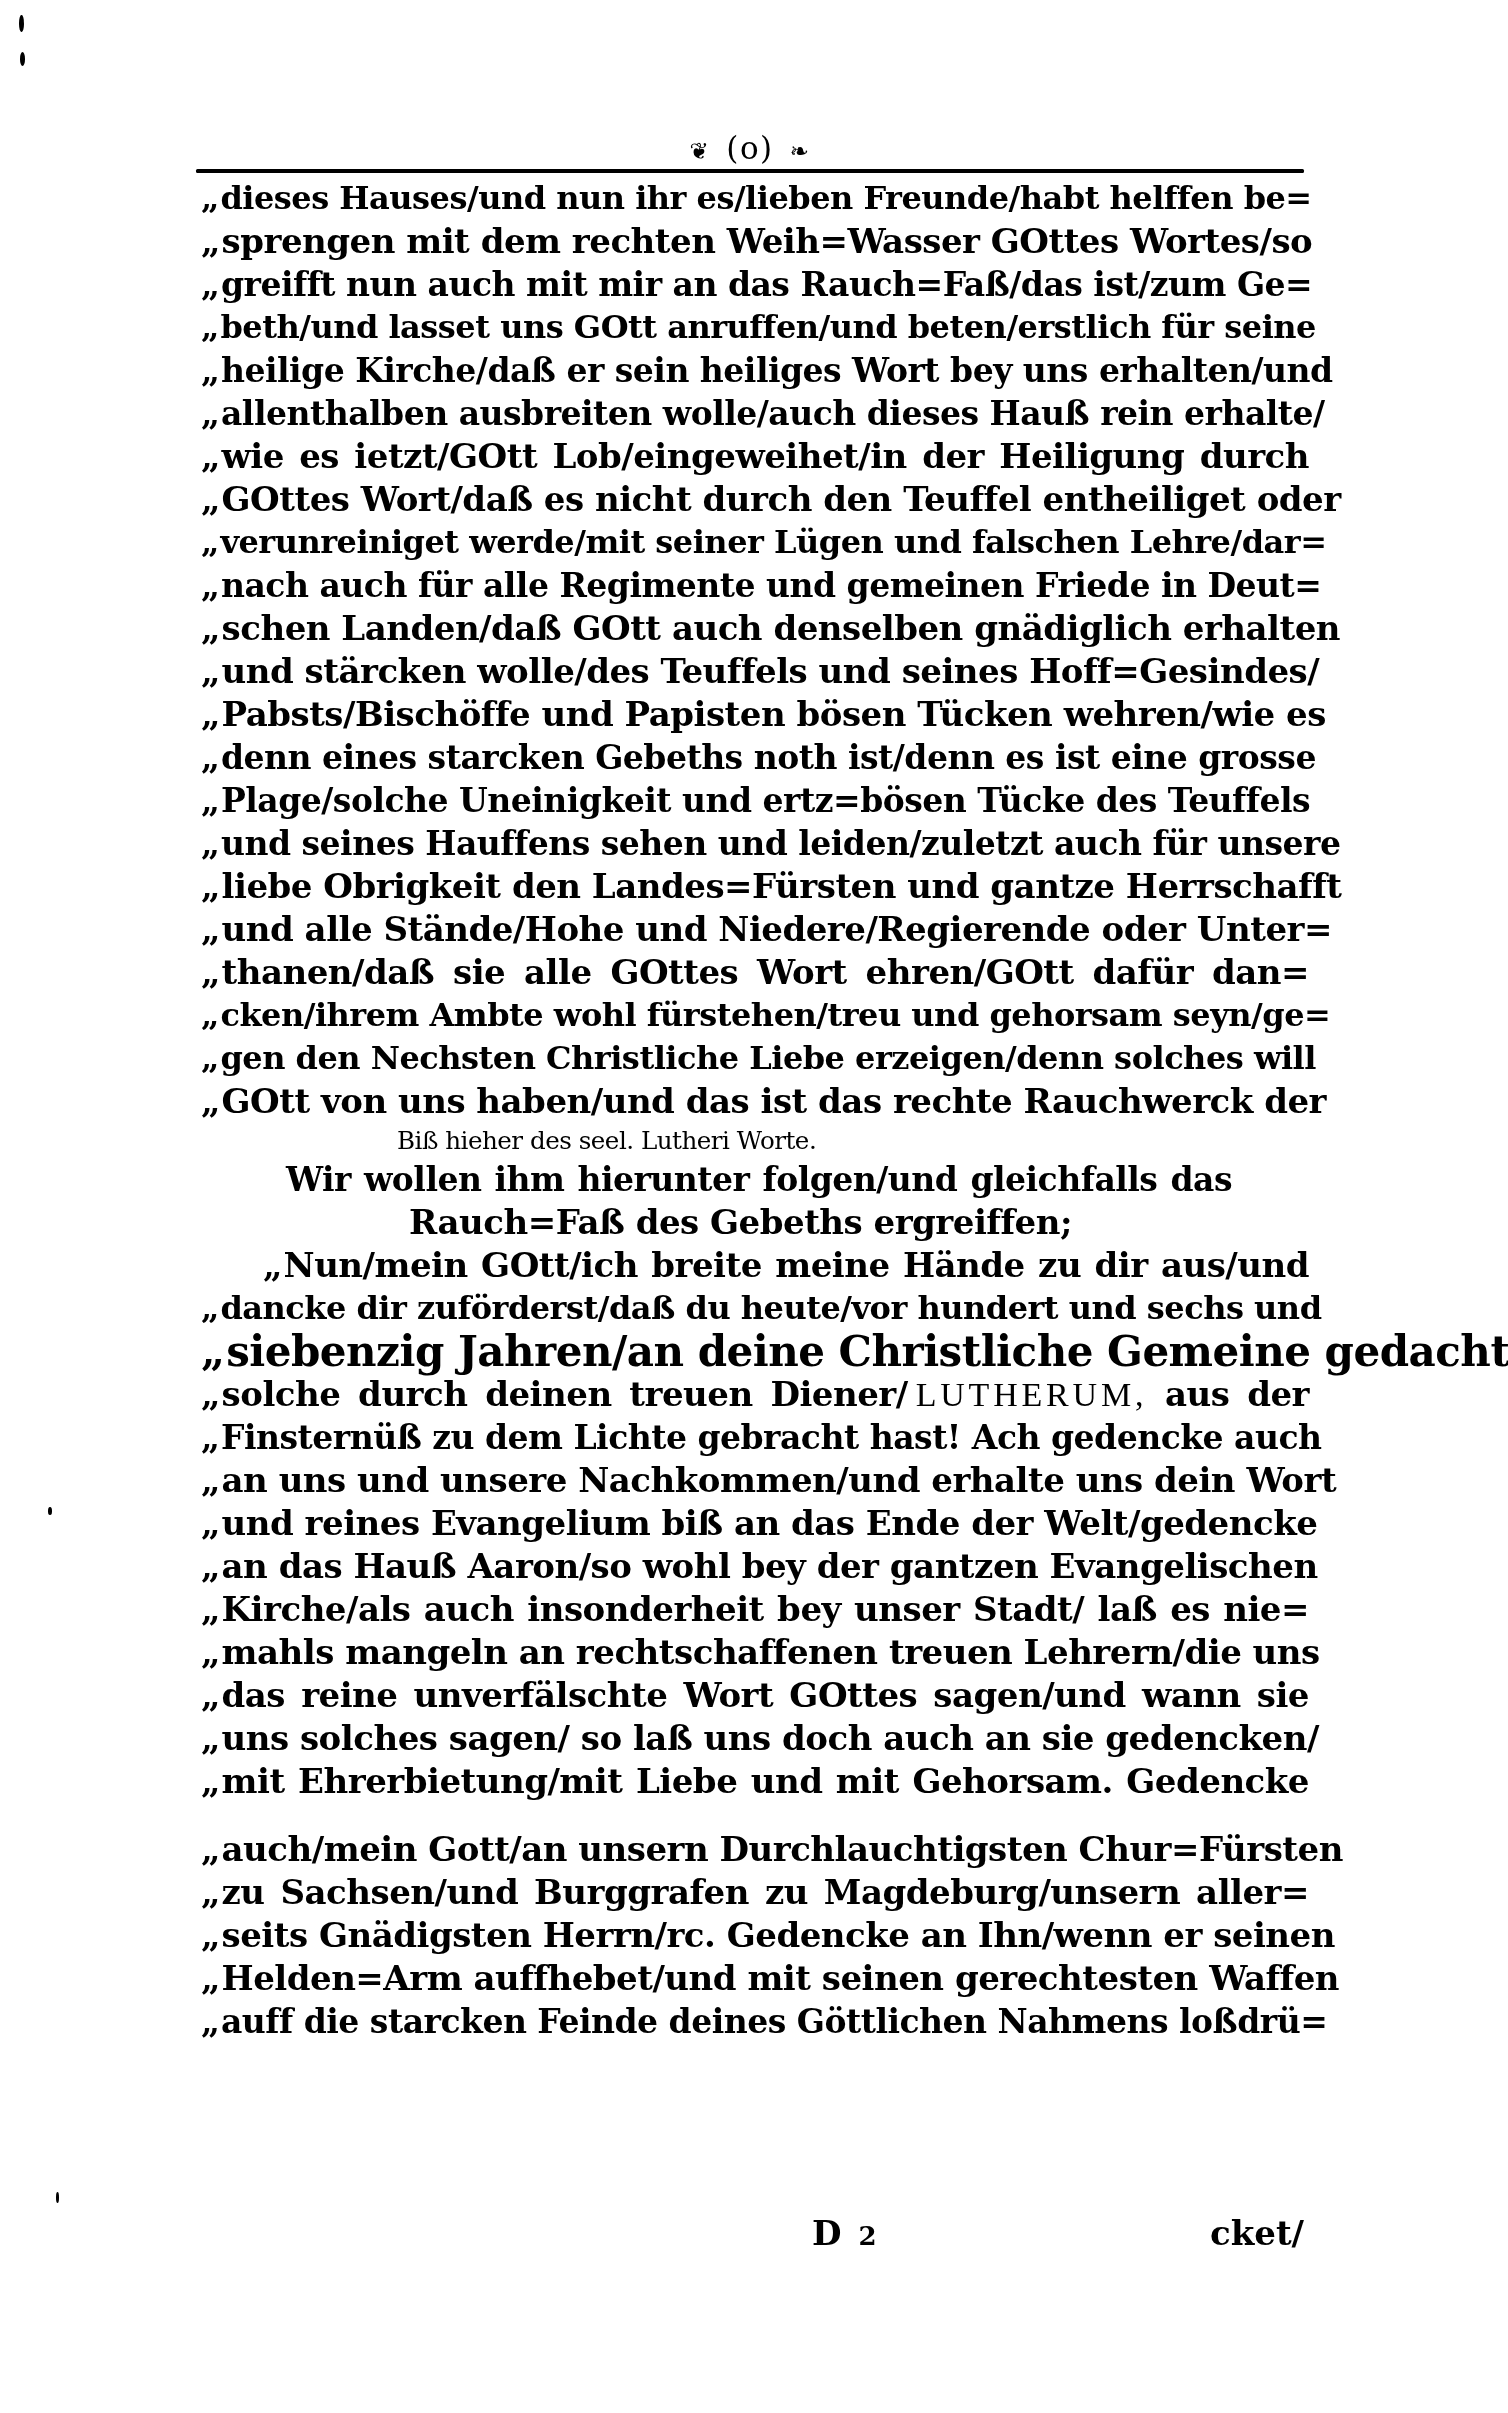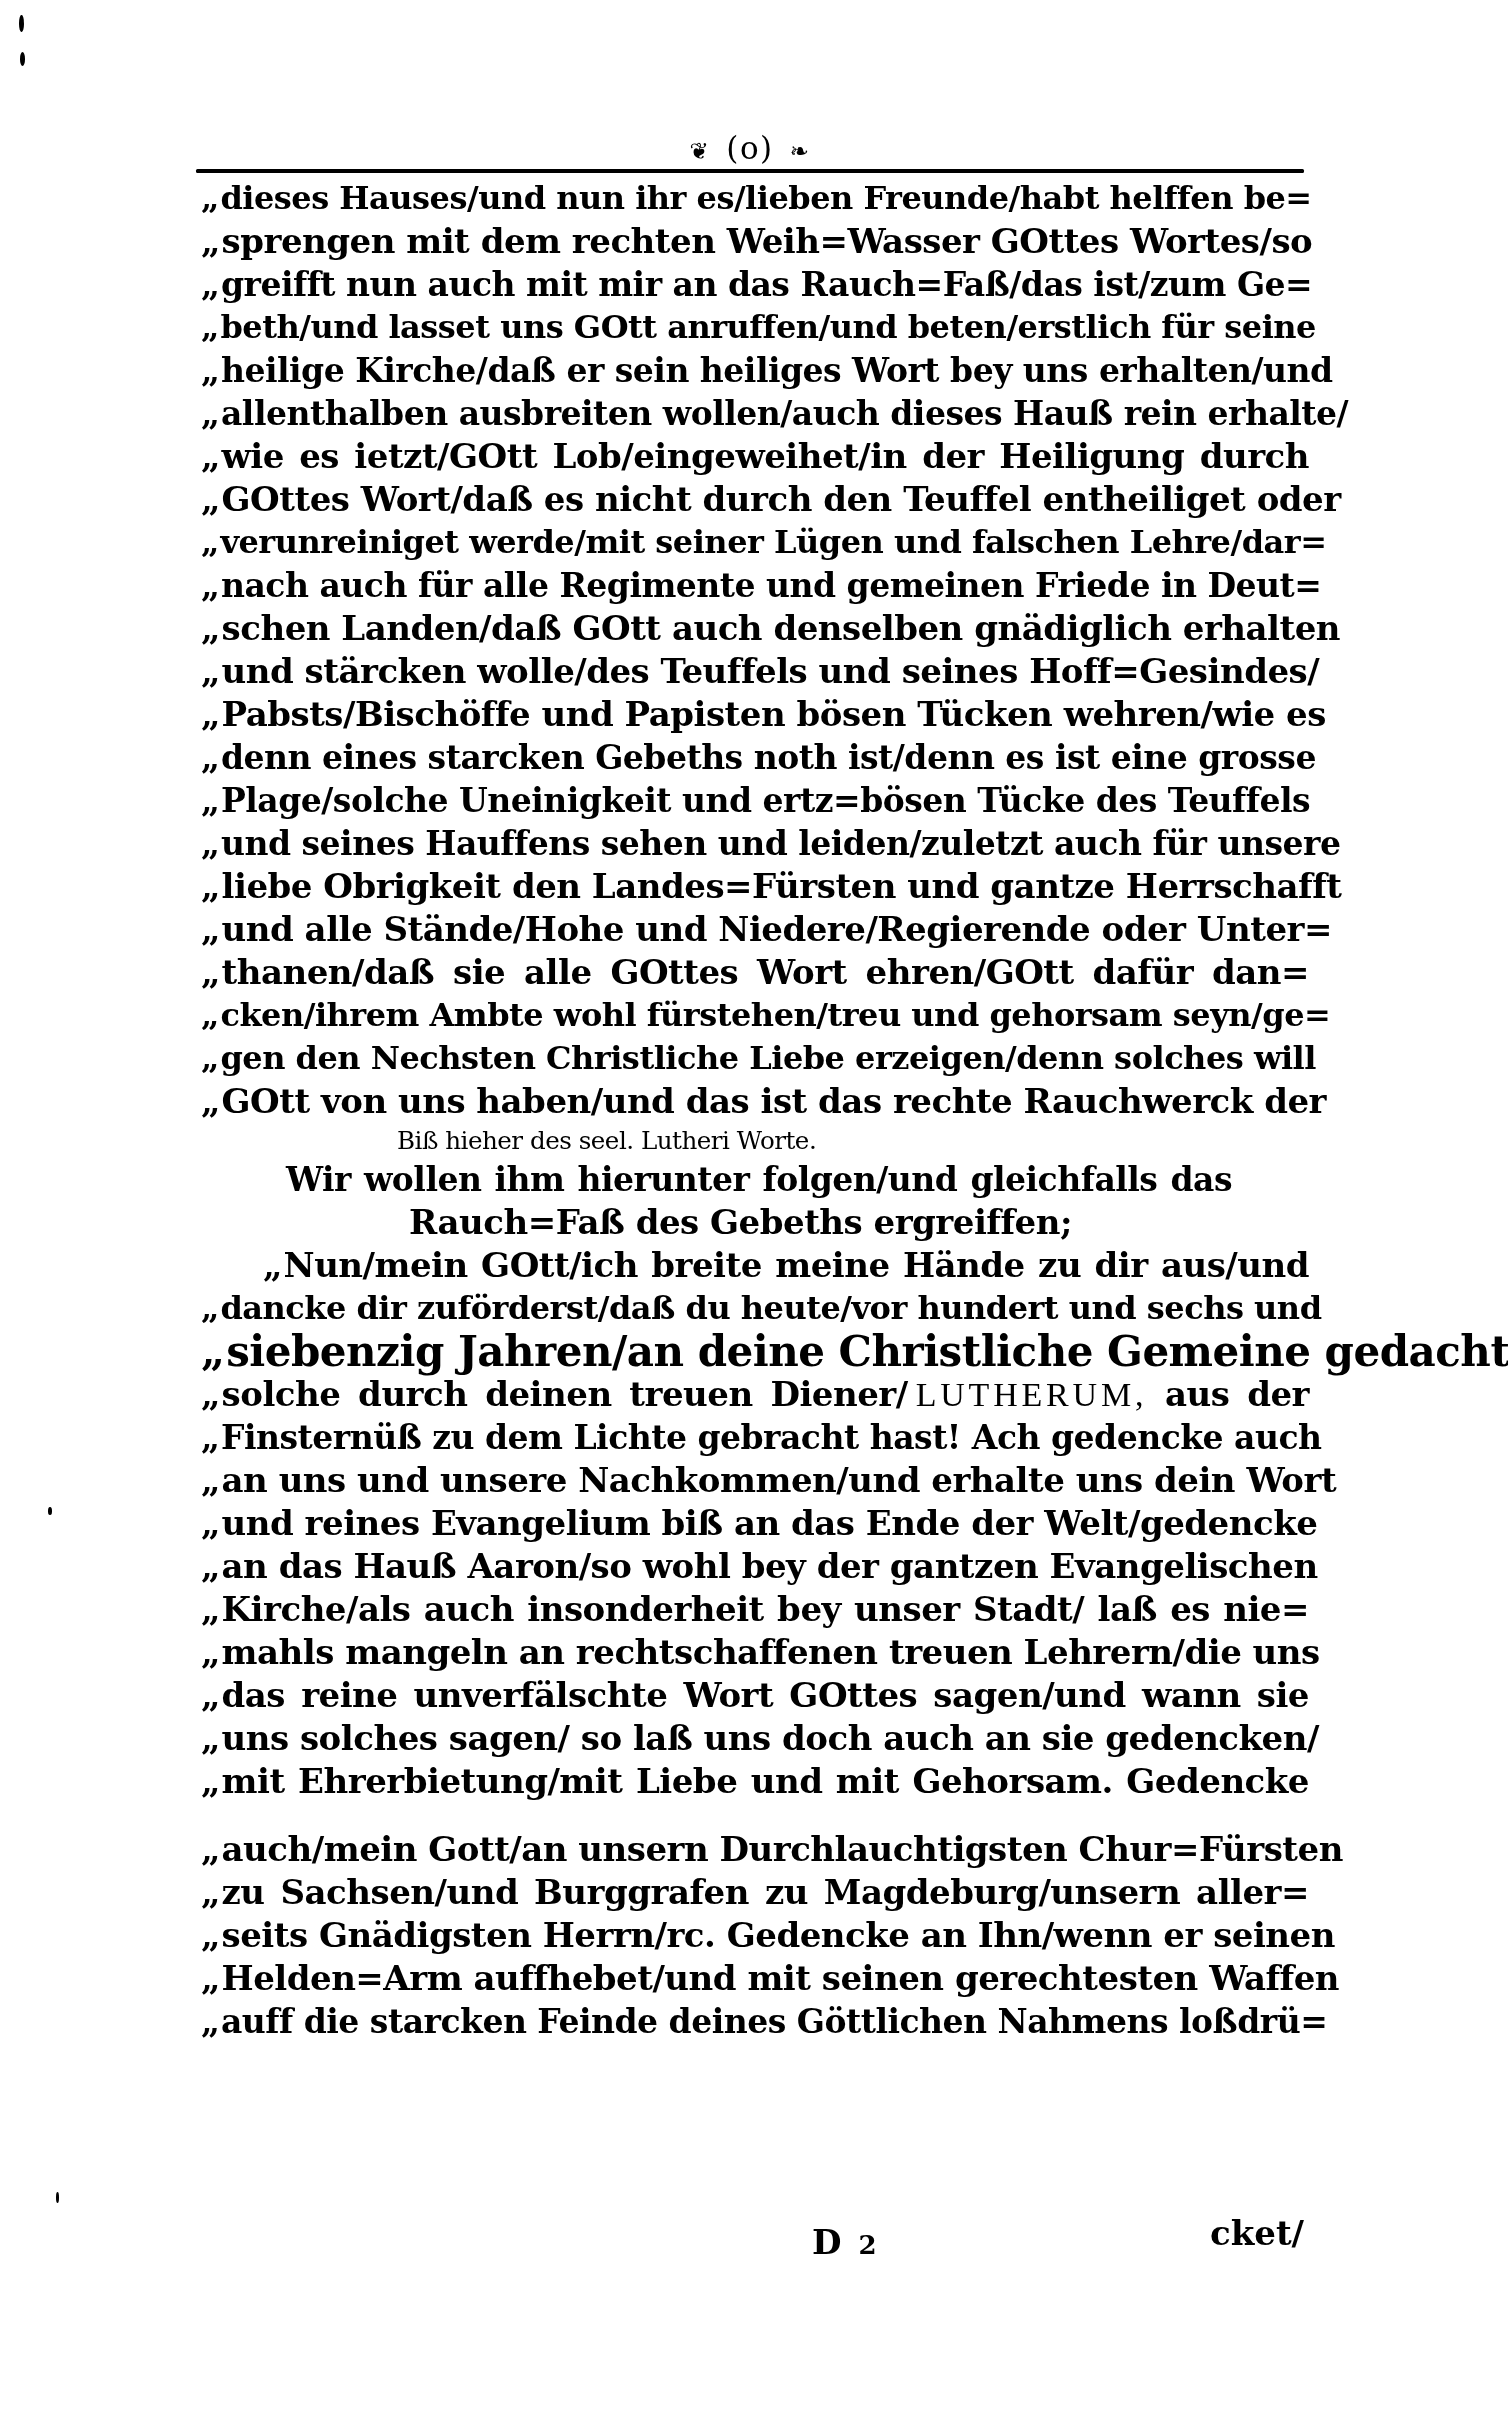--- a/index.html
+++ b/index.html
@@ -117,21 +117,21 @@
       left: 196px;
       width: 1108px;
       height: 46px;
       font-size: 34px;
       font-weight: bold;
       font-family: "DejaVu Serif", serif;
     }
     .signature {
       position: absolute;
       left: 616px;
-      top: 9px;
+      top: 0;
     }
     .signature .num {
       font-size: 26px;
       margin-left: 17px;
     }
     .catchword {
       position: absolute;
       right: 0;
       top: 0;
     }
@@ -154,21 +154,21 @@
     </div>
     <div class="header-rule"></div>
   </div>
 
   <div class="body-text">
     <div class="line quote" style="font-size: 32px;">dieses Hauses/und nun ihr es/lieben Freunde/habt helffen be=</div>
     <div class="line quote">sprengen mit dem rechten Weih=Wasser GOttes Wortes/so</div>
     <div class="line quote" style="font-size: 33px;">greifft nun auch mit mir an das Rauch=Faß/das ist/zum Ge=</div>
     <div class="line quote" style="font-size: 32px;">beth/und lasset uns GOtt anruffen/und beten/erstlich für seine</div>
     <div class="line quote" style="font-size: 33px;">heilige Kirche/daß er sein heiliges Wort bey uns erhalten/und</div>
-    <div class="line quote" style="font-size: 33px;">allenthalben ausbreiten wollen/auch dieses Hauß rein erhalte/</div>
+    <div class="line quote" style="font-size: 33px;">allenthalben ausbreiten wolle/auch dieses Hauß rein erhalte/</div>
     <div class="line quote">wie es ietzt/GOtt Lob/eingeweihet/in der Heiligung durch</div>
     <div class="line quote" style="font-size: 34px;">GOttes Wort/daß es nicht durch den Teuffel entheiliget oder</div>
     <div class="line quote" style="font-size: 32px;">verunreiniget werde/mit seiner Lügen und falschen Lehre/dar=</div>
     <div class="line quote" style="font-size: 33px;">nach auch für alle Regimente und gemeinen Friede in Deut=</div>
     <div class="line quote" style="font-size: 34px;">schen Landen/daß GOtt auch denselben gnädiglich erhalten</div>
     <div class="line quote">und stärcken wolle/des Teuffels und seines Hoff=Gesindes/</div>
     <div class="line quote">Pabsts/Bischöffe und Papisten bösen Tücken wehren/wie es</div>
     <div class="line quote" style="font-size: 33px;">denn eines starcken Gebeths noth ist/denn es ist eine grosse</div>
     <div class="line quote" style="font-size: 33px;">Plage/solche Uneinigkeit und ertz=bösen Tücke des Teuffels</div>
     <div class="line quote" style="font-size: 33px;">und seines Hauffens sehen und leiden/zuletzt auch für unsere</div>

